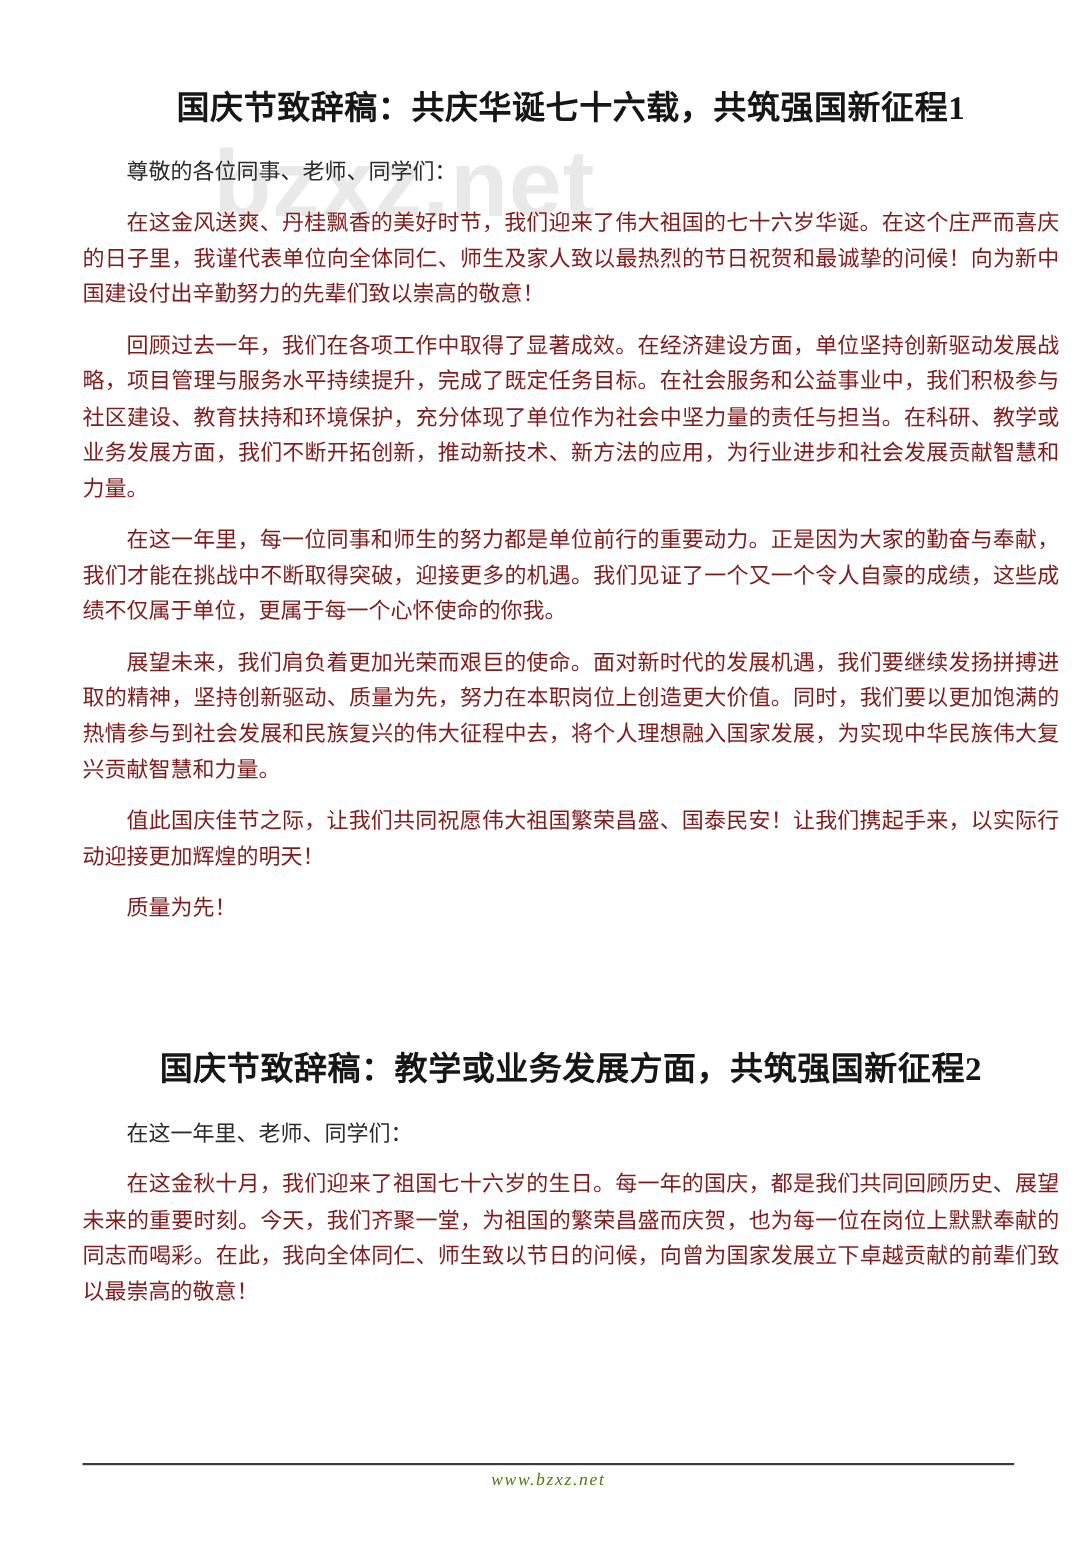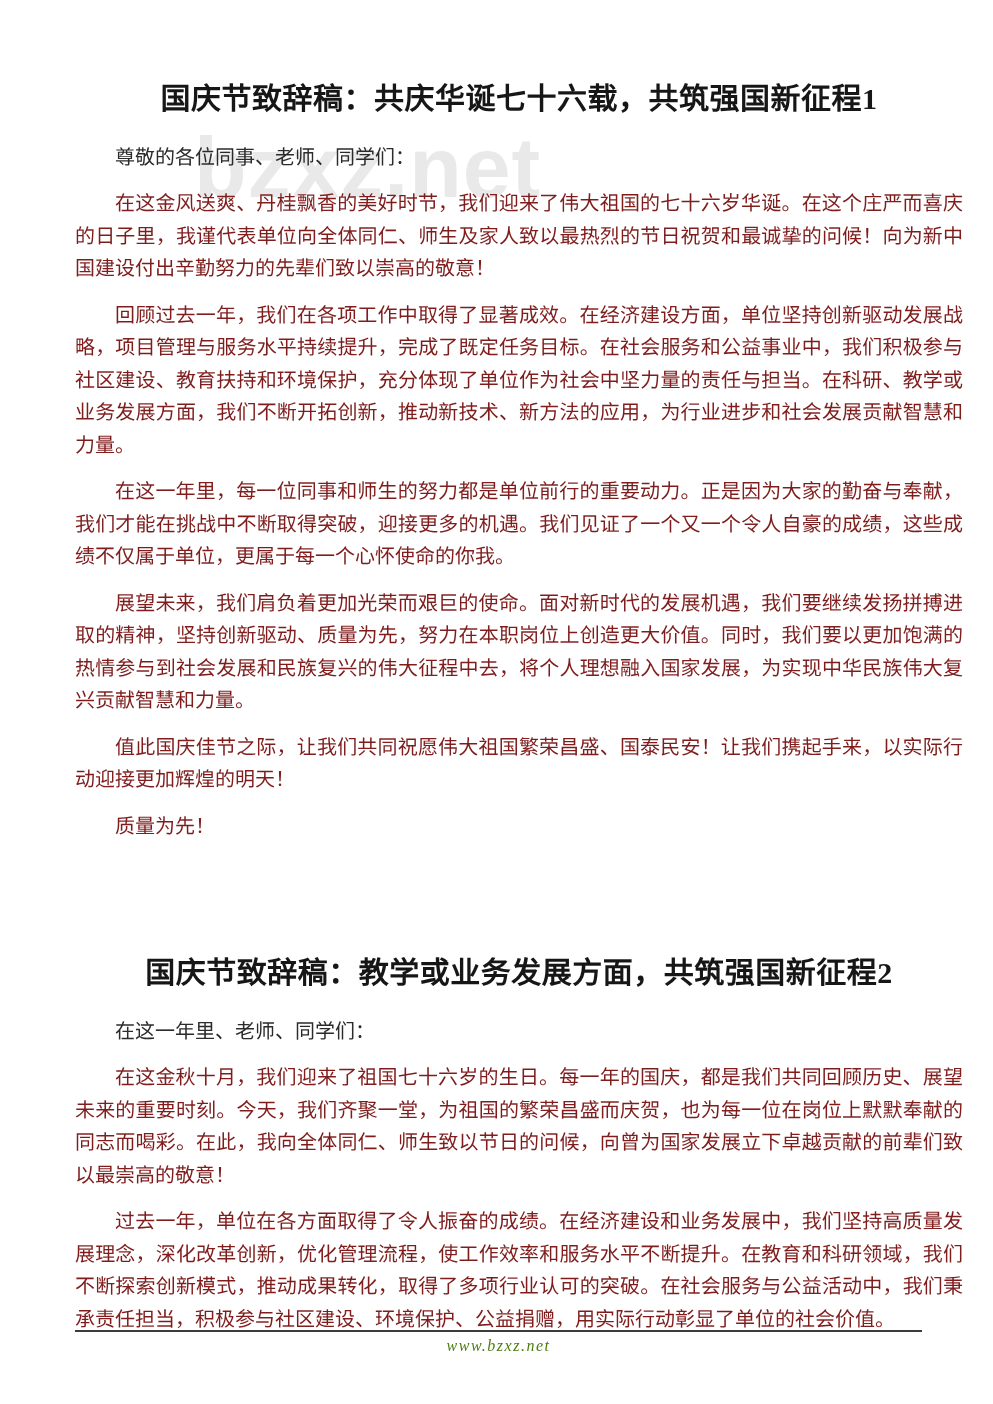--- a/index.html
+++ b/index.html
@@ -105,21 +105,20 @@
       <p class="para">在这一年里，每一位同事和师生的努力都是单位前行的重要动力。正是因为大家的勤奋与奉献，我们才能在挑战中不断取得突破，迎接更多的机遇。我们见证了一个又一个令人自豪的成绩，这些成绩不仅属于单位，更属于每一个心怀使命的你我。</p>
       <p class="para">展望未来，我们肩负着更加光荣而艰巨的使命。面对新时代的发展机遇，我们要继续发扬拼搏进取的精神，坚持创新驱动、质量为先，努力在本职岗位上创造更大价值。同时，我们要以更加饱满的热情参与到社会发展和民族复兴的伟大征程中去，将个人理想融入国家发展，为实现中华民族伟大复兴贡献智慧和力量。</p>
       <p class="para">值此国庆佳节之际，让我们共同祝愿伟大祖国繁荣昌盛、国泰民安！让我们携起手来，以实际行动迎接更加辉煌的明天！</p>
       <p class="para">质量为先！</p>
     </section>
 
     <section>
       <h1 class="doc-title second">国庆节致辞稿：教学或业务发展方面，共筑强国新征程2</h1>
       <p class="salutation">在这一年里、老师、同学们：</p>
       <p class="para">在这金秋十月，我们迎来了祖国七十六岁的生日。每一年的国庆，都是我们共同回顾历史、展望未来的重要时刻。今天，我们齐聚一堂，为祖国的繁荣昌盛而庆贺，也为每一位在岗位上默默奉献的同志而喝彩。在此，我向全体同仁、师生致以节日的问候，向曾为国家发展立下卓越贡献的前辈们致以最崇高的敬意！</p>
-      <p class="para">过去一年，单位在各方面取得了令人振奋的成绩。在经济建设和业务发展中，我们坚持高质量发展理念，深化改革创新，优化管理流程，使工作效率和服务水平不断提升。在教育和科研领域，我们不断探索创新模式，推动成果转化，取得了多项行业认可的突破。在社会服务与公益活动中，我们秉承责任担当，积极参与社区建设、环境保护、公益捐赠，用实际行动彰显了单位的社会价值。</p>
     </section>
 
   </div>
 
   <div class="footer">
     <hr class="footer-rule">
     <div class="footer-site">www.bzxz.net</div>
   </div>
 
 </div>

